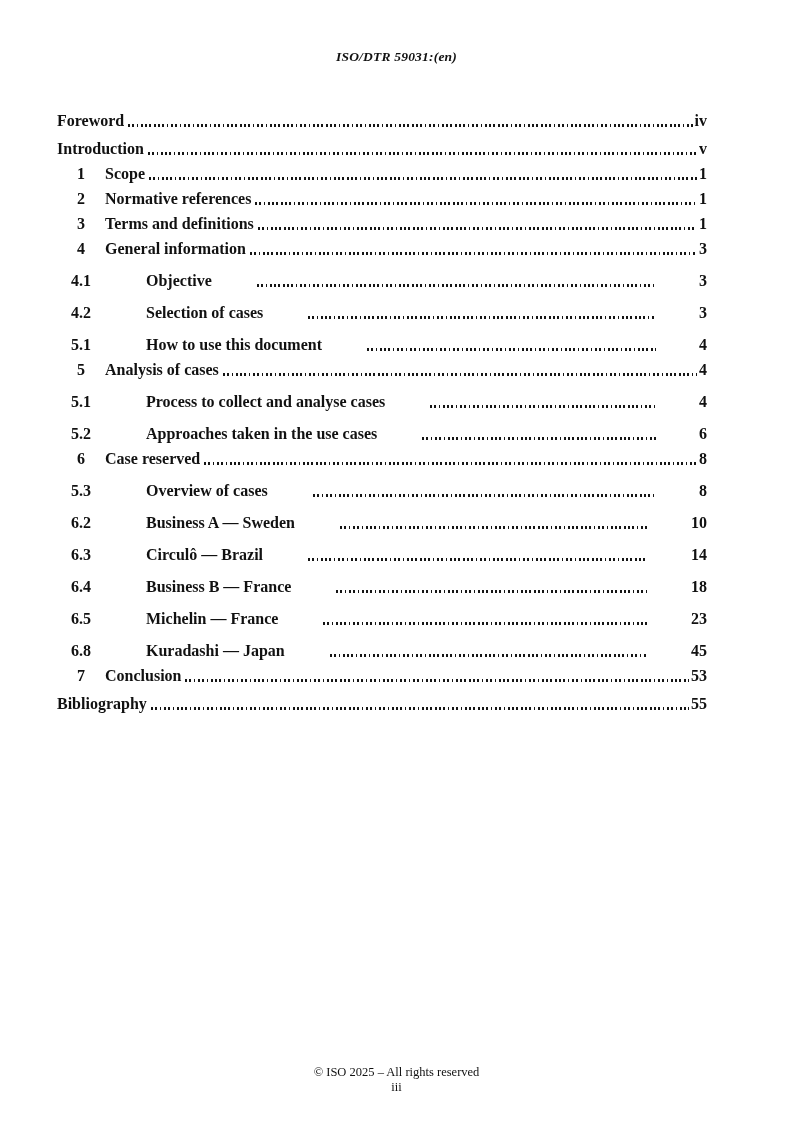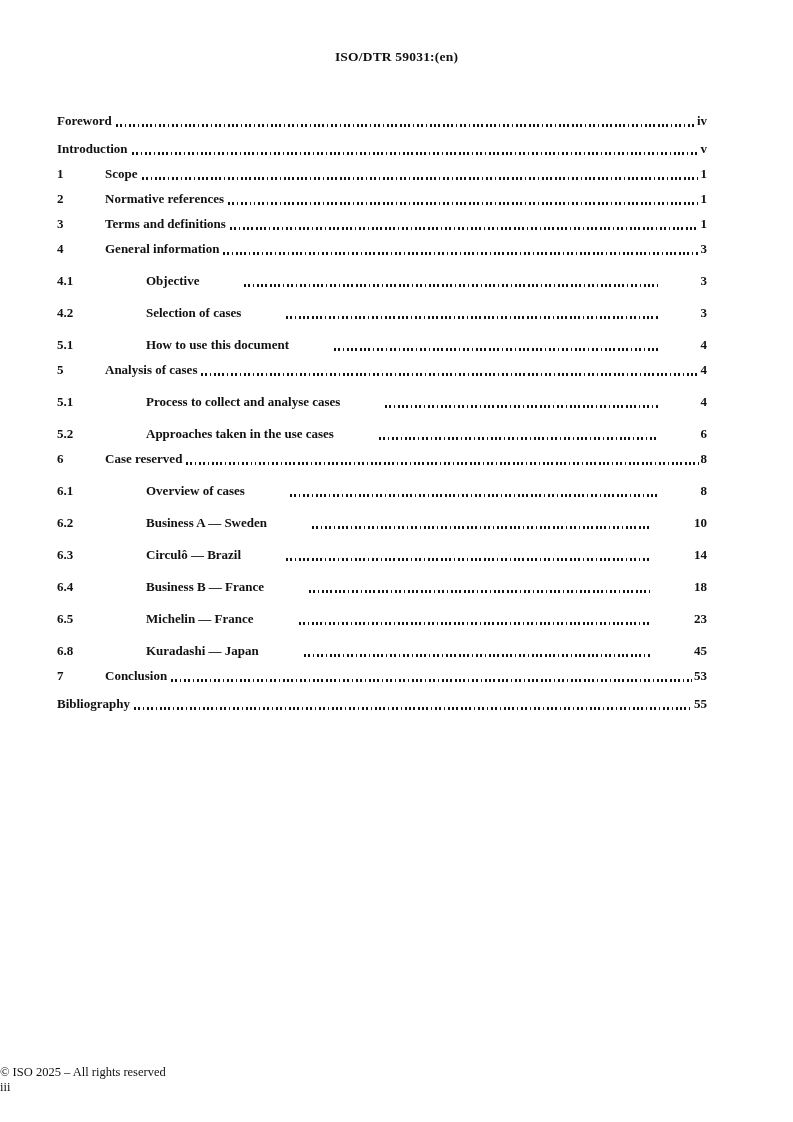--- a/index.html
+++ b/index.html
@@ -15,42 +15,44 @@
 
   .doc-header {
     position: absolute;
     top: 49px;
     left: 0;
     width: 100%;
     text-align: center;
     font-weight: bold;
     font-size: 13.5px;
     letter-spacing: 0.2px;
+    font-style: italic;
   }
 
   .toc {
     position: absolute;
     left: 57px;
     top: 101px;
     width: 650px;
   }
 
   .toc-title {
     font-size: 19px;
     font-weight: bold;
     line-height: 24px;
     margin-bottom: 13px;
   }
 
   .toc-row {
     display: flex;
     align-items: baseline;
     font-weight: bold;
-    font-size: 13px;
+    font-size: 16px;
     line-height: 16px;
+    text-align: center;
   }
   .toc-row.level-front { margin-top: 12px; }
   .toc-row.level-clause { margin-top: 9px; }
   .toc-row.level-sub { margin-top: 16px; gap: 41px; }
 
   .toc-num {
     flex: 0 0 48px;
     width: 48px;
   }
   .toc-label {
@@ -72,21 +74,21 @@
   .toc-page {
     flex: 0 0 auto;
     white-space: nowrap;
   }
 
   .doc-footer {
     position: absolute;
     top: 1065px;
     left: 0;
     width: 100%;
-    text-align: left;
+    text-align: center;
     font-size: 12.5px;
     line-height: 15px;
   }
 </style>
 </head>
 <body>
 
 <header class="doc-header">
   <span>ISO/DTR 59031:(en)</span>
 </header>
@@ -163,21 +165,21 @@
         <span class="toc-leader"></span>
         <span class="toc-page">6</span>
       </div>
       <div class="toc-row level-clause">
         <span class="toc-num">6</span>
         <span class="toc-label">Case reserved</span>
         <span class="toc-leader"></span>
         <span class="toc-page">8</span>
       </div>
       <div class="toc-row level-sub">
-        <span class="toc-num">6.1</span>
+        <span class="toc-num">5.3</span>
         <span class="toc-label">Overview of cases</span>
         <span class="toc-leader"></span>
         <span class="toc-page">8</span>
       </div>
       <div class="toc-row level-sub">
         <span class="toc-num">6.2</span>
         <span class="toc-label">Business A — Sweden</span>
         <span class="toc-leader"></span>
         <span class="toc-page">10</span>
       </div>

